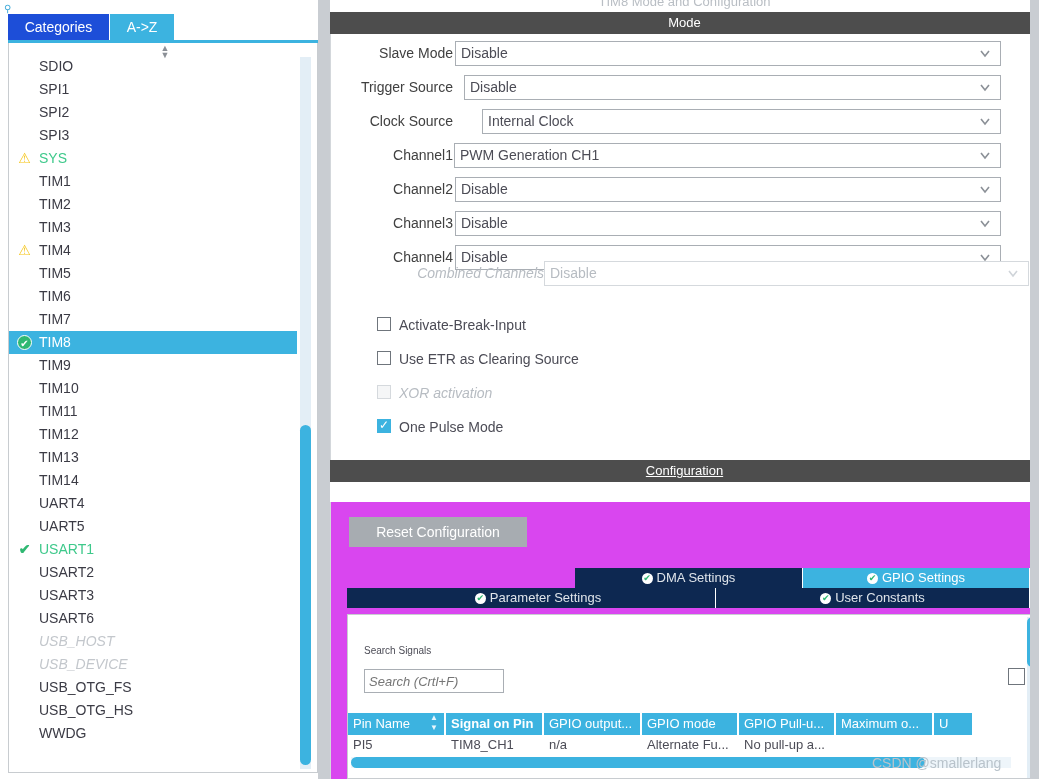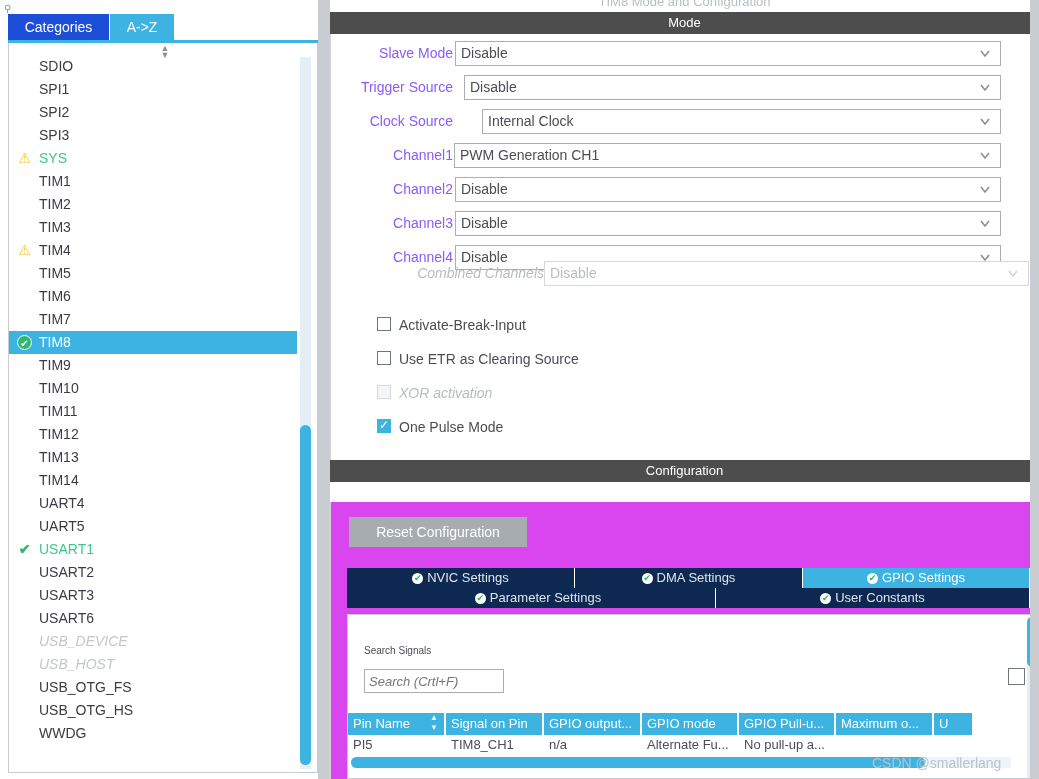--- a/index.html
+++ b/index.html
@@ -100,21 +100,21 @@
   #mode-hdr { top: 12px; }
   #mode-body {
     position: absolute; left: 0; top: 34px; width: 709px; height: 434px;
     background: #ffffff; border-left: 1px solid #d3d7db; border-right: 1px solid #d3d7db;
   }
   .frow {
     position: absolute; left: 0; width: 709px; height: 34px;
   }
   .flabel {
     position: absolute; top: 0; height: 34px; line-height: 34px;
-    font-size: 14px; color: #8b5cf6; text-align: right; white-space: nowrap;
+    font-size: 14px; color: #404040; text-align: right; white-space: nowrap;
   }
   .flabel.disabled { color: #b7bcc2; font-style: italic; }
   .fsel {
     position: absolute; top: 5px; height: 25px;
     border: 1px solid #a9aeb4; background: #ffffff;
     font-size: 14px; color: #4c4c56; line-height: 23px; padding-left: 5px;
     cursor: pointer; white-space: nowrap; overflow: hidden;
   }
   .fsel.disabled { border-color: #d5d9dd; color: #b7bcc2; }
   .fsel .caret {
@@ -132,21 +132,21 @@
     content: "✓"; position: absolute; left: 1px; top: -3px;
     color: #fff; font-size: 12px; line-height: 16px;
   }
   .cbox.disabled { border-color: #d5d9dd; background: #f5f6f7; }
   .cblabel {
     position: absolute; left: 68px; top: 0; height: 34px; line-height: 34px;
     font-size: 14px; color: #4c4c56; white-space: nowrap;
   }
   .cblabel.disabled { color: #b7bcc2; font-style: italic; }
 
-  #cfg-hdr { top: 460px; }
+  #cfg-hdr { top: 460px; text-decoration: underline; }
   #cfg-body {
     position: absolute; left: 0; top: 502px; width: 709px; height: 320px;
     background: #d946ef; border-left: 1px solid #d3d7db; border-right: 1px solid #d3d7db;
   }
   #reset-btn {
     position: absolute; left: 18px; top: 15px; width: 178px; height: 30px;
     background: #a7acb1; border: none; color: #ffffff; font-size: 14px;
     font-family: "Liberation Sans", sans-serif; cursor: pointer;
   }
   #tabrow1 { position: absolute; left: 16px; top: 66px; width: 683px; height: 20px; }
@@ -262,22 +262,22 @@
           <div class="li"><span>TIM11</span></div>
           <div class="li"><span>TIM12</span></div>
           <div class="li"><span>TIM13</span></div>
           <div class="li"><span>TIM14</span></div>
           <div class="li"><span>UART4</span></div>
           <div class="li"><span>UART5</span></div>
           <div class="li green"><span class="ico chk">✔</span><span>USART1</span></div>
           <div class="li"><span>USART2</span></div>
           <div class="li"><span>USART3</span></div>
           <div class="li"><span>USART6</span></div>
+          <div class="li grey"><span>USB_HOST</span></div>
           <div class="li grey"><span>USB_DEVICE</span></div>
-          <div class="li grey"><span>USB_HOST</span></div>
           <div class="li"><span>USB_OTG_FS</span></div>
           <div class="li"><span>USB_OTG_HS</span></div>
           <div class="li"><span>WWDG</span></div>
         </div>
       <div id="lp-track"></div>
       <div id="lp-thumb"></div>
     </div>
   </div>
   <div id="lp-outerscroll"></div>
 
@@ -357,38 +357,37 @@
           </div>
         </div>
     </div>
 
     <div class="section-hdr" id="cfg-hdr">Configuration</div>
 
     <div id="cfg-body">
       <button id="reset-btn">Reset Configuration</button>
 
       <div id="tabrow1">
-          <div class="cfg-tab" style="left: 0px; width: 228px;"><span class="tchk">✔</span><span>NVIC Settings</span></div>
           <div class="cfg-tab" style="left: 228px; width: 228px;"><span class="tchk">✔</span><span>DMA Settings</span></div>
           <div class="cfg-tab active" style="left: 456px; width: 227px;"><span class="tchk">✔</span><span>GPIO Settings</span></div>
         </div>
       <div id="tabrow2">
           <div class="cfg-tab" style="left: 0px; width: 369px; padding-left: 14px;"><span class="tchk">✔</span><span>Parameter Settings</span></div>
           <div class="cfg-tab" style="left: 369px; width: 314px;"><span class="tchk">✔</span><span>User Constants</span></div>
         </div>
 
       <div id="gpio-pane">
         <div id="search-signals-label">Search Signals</div>
         <input id="signal-search" type="text" placeholder="Search (Crtl+F)" style="">
         <div id="show-only-cb"></div>
 
         <div id="gpio-table">
           <div id="gpio-thead">
               <div class="th" style="width: 98px; flex: 0 0 98px;"><span>Pin Name</span><span class="sorticon">▲<br>▼</span></div>
-              <div class="th" style="width: 98px; flex: 0 0 98px;"><span>Signal on Pin</span></div>
+              <div class="th" style="width: 98px; flex: 0 0 98px; font-weight: bold;"><span>Signal on Pin</span></div>
               <div class="th" style="width: 98px; flex: 0 0 98px;"><span>GPIO output...</span></div>
               <div class="th" style="width: 97px; flex: 0 0 97px;"><span>GPIO mode</span></div>
               <div class="th" style="width: 97px; flex: 0 0 97px;"><span>GPIO Pull-u...</span></div>
               <div class="th" style="width: 98px; flex: 0 0 98px;"><span>Maximum o...</span></div>
               <div class="th" style="width: 40px; flex: 0 0 40px;"><span>U</span></div>
             </div>
           <div id="gpio-tbody">
               <div class="td" style="width: 98px; flex: 0 0 98px;">PI5</div>
               <div class="td" style="width: 98px; flex: 0 0 98px;">TIM8_CH1</div>
               <div class="td" style="width: 98px; flex: 0 0 98px;">n/a</div>

